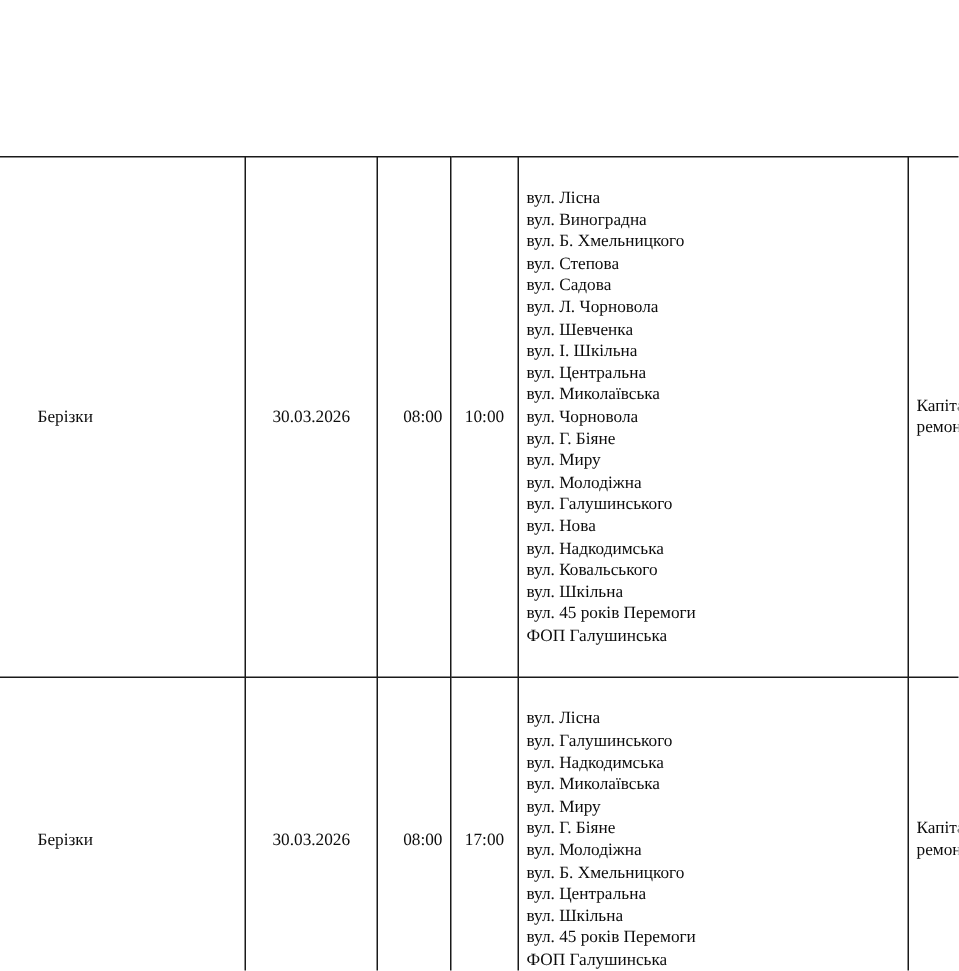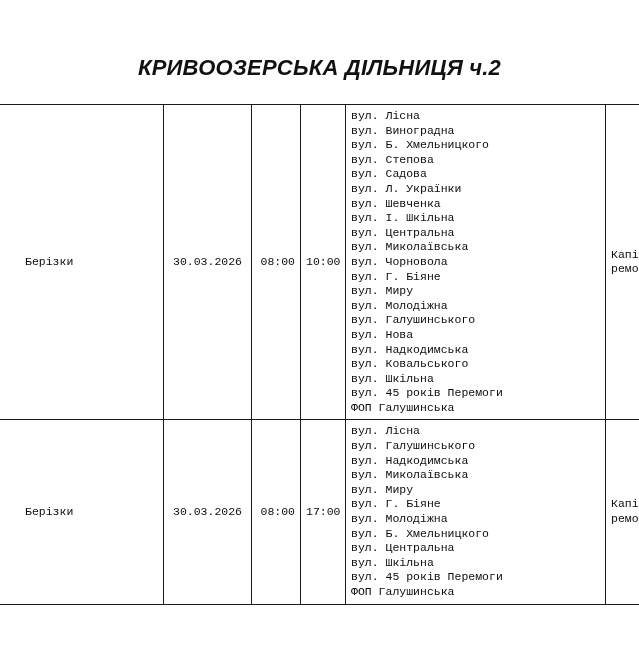--- a/index.html
+++ b/index.html
@@ -51,23 +51,22 @@
   }
 
   table.schedule td {
     border-left: 1.5px solid #1a1a1a;
     border-right: 1.5px solid #1a1a1a;
     border-top: 1.5px solid #1a1a1a;
     border-bottom: 1.5px solid #1a1a1a;
     vertical-align: middle;
     font-size: 11.5px;
     line-height: 14.6px;
-    padding: 4px 5px;
+    padding: 20px 5px;
     color: #0d0d0d;
-    font-family: Liberation Mono, monospace;
   }
 
   
   table.schedule td.edge-left { border-left: none; }
   table.schedule td.edge-right { border-right: none; }
 
   .col-settlement { width: 153px; }
   .col-date       { width: 77px;  text-align: center; }
   .col-time-from  { width: 38px;  text-align: right; }
   .col-time-to    { width: 34px;  text-align: center; margin-left: 12px; }
@@ -93,21 +92,20 @@
   .settlement-text {
     white-space: nowrap;
     margin-left: 20px;
   }
 </style>
 </head>
 <body>
 
 <div class="page">
 
-  <div class="title">КРИВООЗЕРСЬКА ДІЛЬНИЦЯ ч.2</div>
 
   <div class="table-wrap">
     <table class="schedule">
       <tbody>
 
         <tr>
           <td class="col-settlement edge-left">
             <span class="settlement-text">Берізки</span>
           </td>
           <td class="col-date">
@@ -119,21 +117,21 @@
           <td class="col-time-to">
             <span>10:00</span>
           </td>
           <td class="col-streets">
             <ul class="streets-list">
                 <li>вул. Лісна</li>
                 <li>вул. Виноградна</li>
                 <li>вул. Б. Хмельницкого</li>
                 <li>вул. Степова</li>
                 <li>вул. Садова</li>
-                <li>вул. Л. Українки</li>
+                <li>вул. Л. Чорновола</li>
                 <li>вул. Шевченка</li>
                 <li>вул. І. Шкільна</li>
                 <li>вул. Центральна</li>
                 <li>вул. Миколаївська</li>
                 <li>вул. Чорновола</li>
                 <li>вул. Г. Біяне</li>
                 <li>вул. Миру</li>
                 <li>вул. Молодіжна</li>
                 <li>вул. Галушинського</li>
                 <li>вул. Нова</li>

